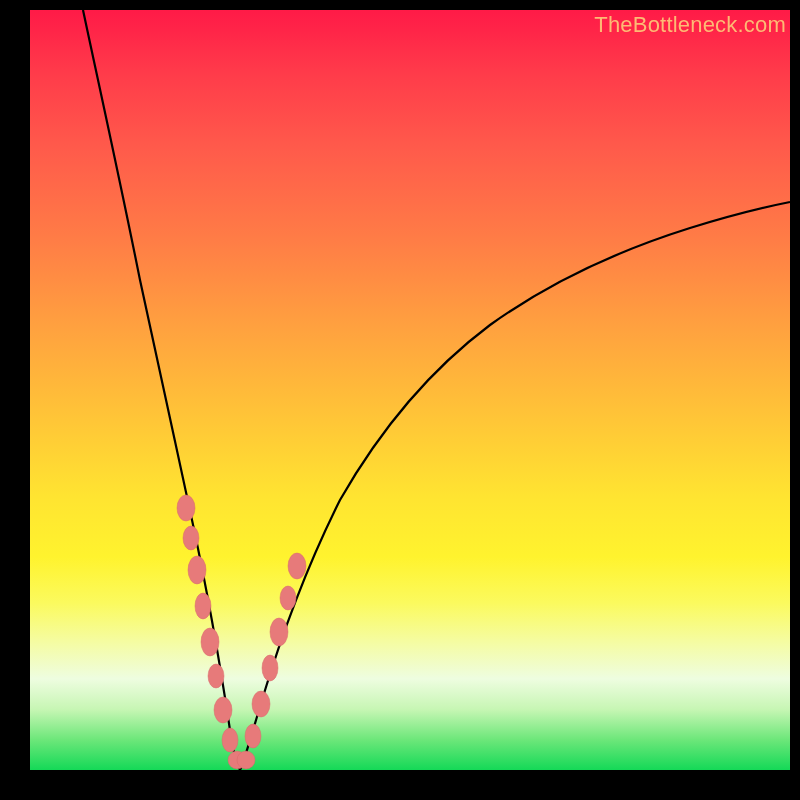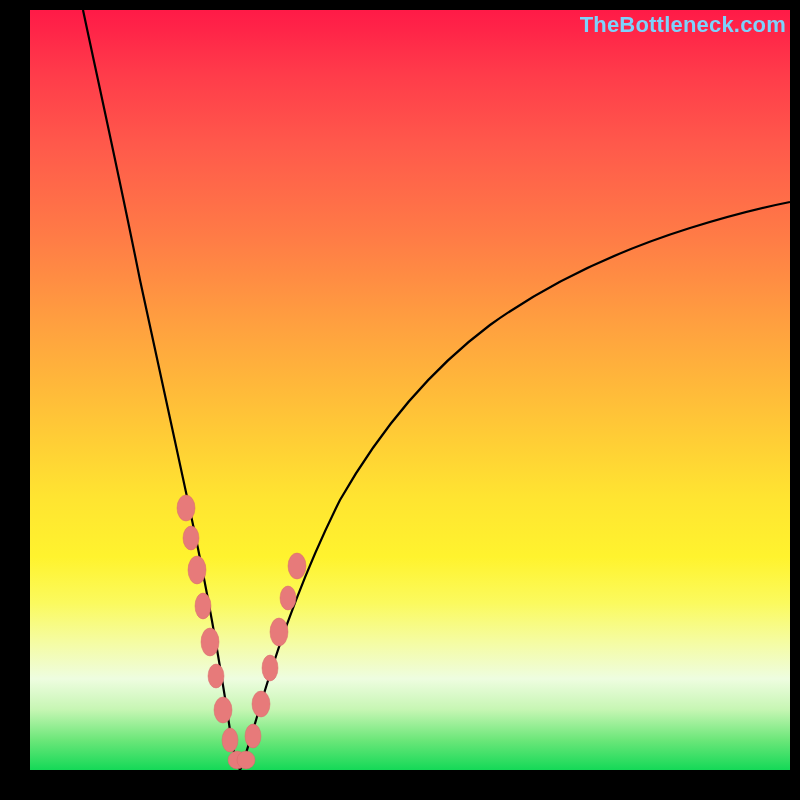--- a/index.html
+++ b/index.html
@@ -38,23 +38,23 @@
       #eefde0 88%,
       #c7f6b4 92%,
       #6de77a 96%,
       #14d957 100%
     );
   }
   .watermark {
     position: absolute;
     top: 12px;
     right: 14px;
-    color: #7dd3fc;
+    color: #fdba74;
     font-size: 22px;
-    font-weight: 700;
+    font-weight: 400;
     letter-spacing: 0.2px;
     user-select: none;
   }
   svg.curve {
     position: absolute;
     left: 0;
     top: 0;
     width: 760px;
     height: 760px;
     overflow: visible;

